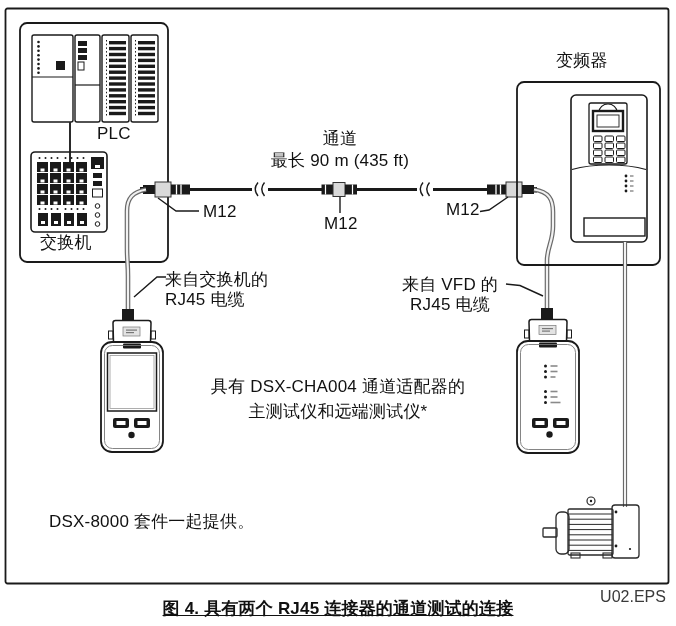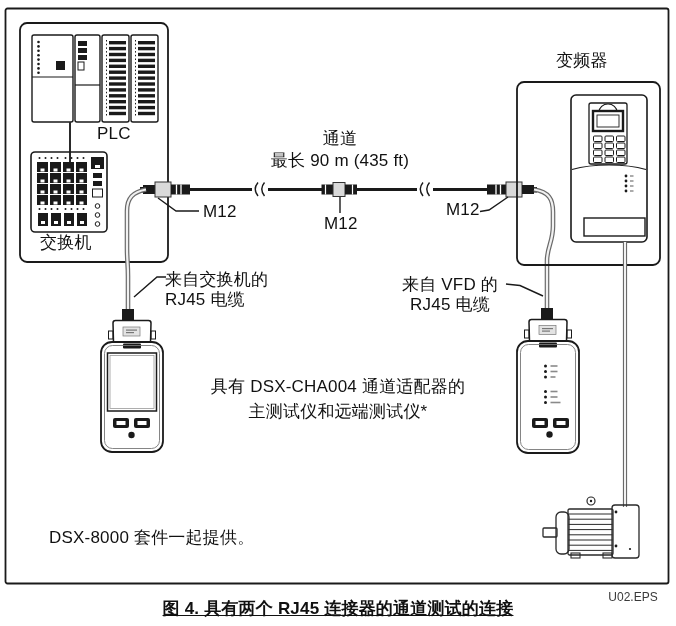--- a/index.html
+++ b/index.html
@@ -2,21 +2,21 @@
 <html><head>
 <meta charset="utf-8">
 <style>
   html,body{margin:0;padding:0;background:#fff;}
   #stage{position:relative;width:676px;height:626px;background:#fff;overflow:hidden;
          font-family:"Liberation Sans","DejaVu Sans",sans-serif;color:#111;}
   #art{position:absolute;left:0;top:0;}
   .lbl{position:absolute;font-size:17px;line-height:20px;white-space:pre;font-weight:500;letter-spacing:.2px;}
   .ctr{text-align:center;}
   .rgt{text-align:center;}
-  .small{font-size:12px;font-weight:400;color:#3a3a3a;letter-spacing:0;}
+  .small{font-size:16px;font-weight:400;color:#3a3a3a;letter-spacing:0;}
   .cap{font-weight:700;font-size:17px;}
   .ln{stroke:#1a1a1a;fill:none;}
   .ln2{stroke:#2a2a2a;fill:none;}
   .fl{fill:#1a1a1a;stroke:none;}
   .wh{fill:#ffffff;stroke:none;}
   .gry{fill:#d9d9d9;stroke:#333;stroke-width:1;}
 </style>
 </head>
 <body>
 
@@ -354,19 +354,19 @@
 
 <div class="lbl" style="left:165px;top:270px;">来自交换机的</div>
 <div class="lbl" style="left:165px;top:290px;">RJ45 电缆</div>
 
 <div class="lbl rgt" style="left:395px;top:275px;width:110px;">来自 VFD 的</div>
 <div class="lbl rgt" style="left:395px;top:295px;width:110px;">RJ45 电缆</div>
 
 <div class="lbl ctr" style="left:198px;top:377px;width:280px;">具有 DSX-CHA004 通道适配器的</div>
 <div class="lbl ctr" style="left:198px;top:402px;width:280px;">主测试仪和远端测试仪*</div>
 
-<div class="lbl" style="left:49px;top:528px;">DSX-8000 套件一起提供。</div>
+<div class="lbl" style="left:49px;top:512px;">DSX-8000 套件一起提供。</div>
 
 <div class="lbl small rgt" style="left:598px;top:587px;width:70px;">U02.EPS</div>
 
 <div class="lbl cap ctr" style="left:0px;top:599px;width:676px;text-decoration:underline;">图 4. 具有两个 RJ45 连接器的通道测试的连接</div>
 
 </div>
 
 </body></html>

